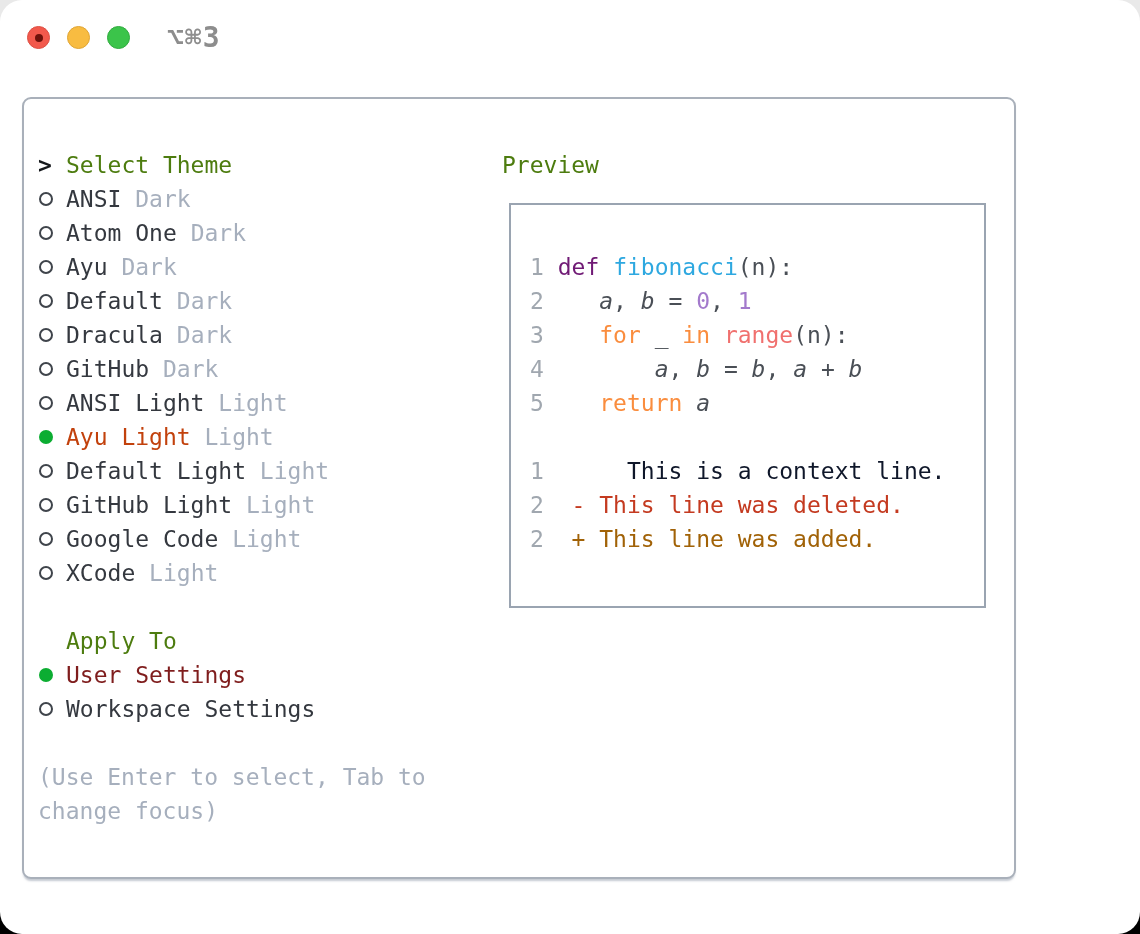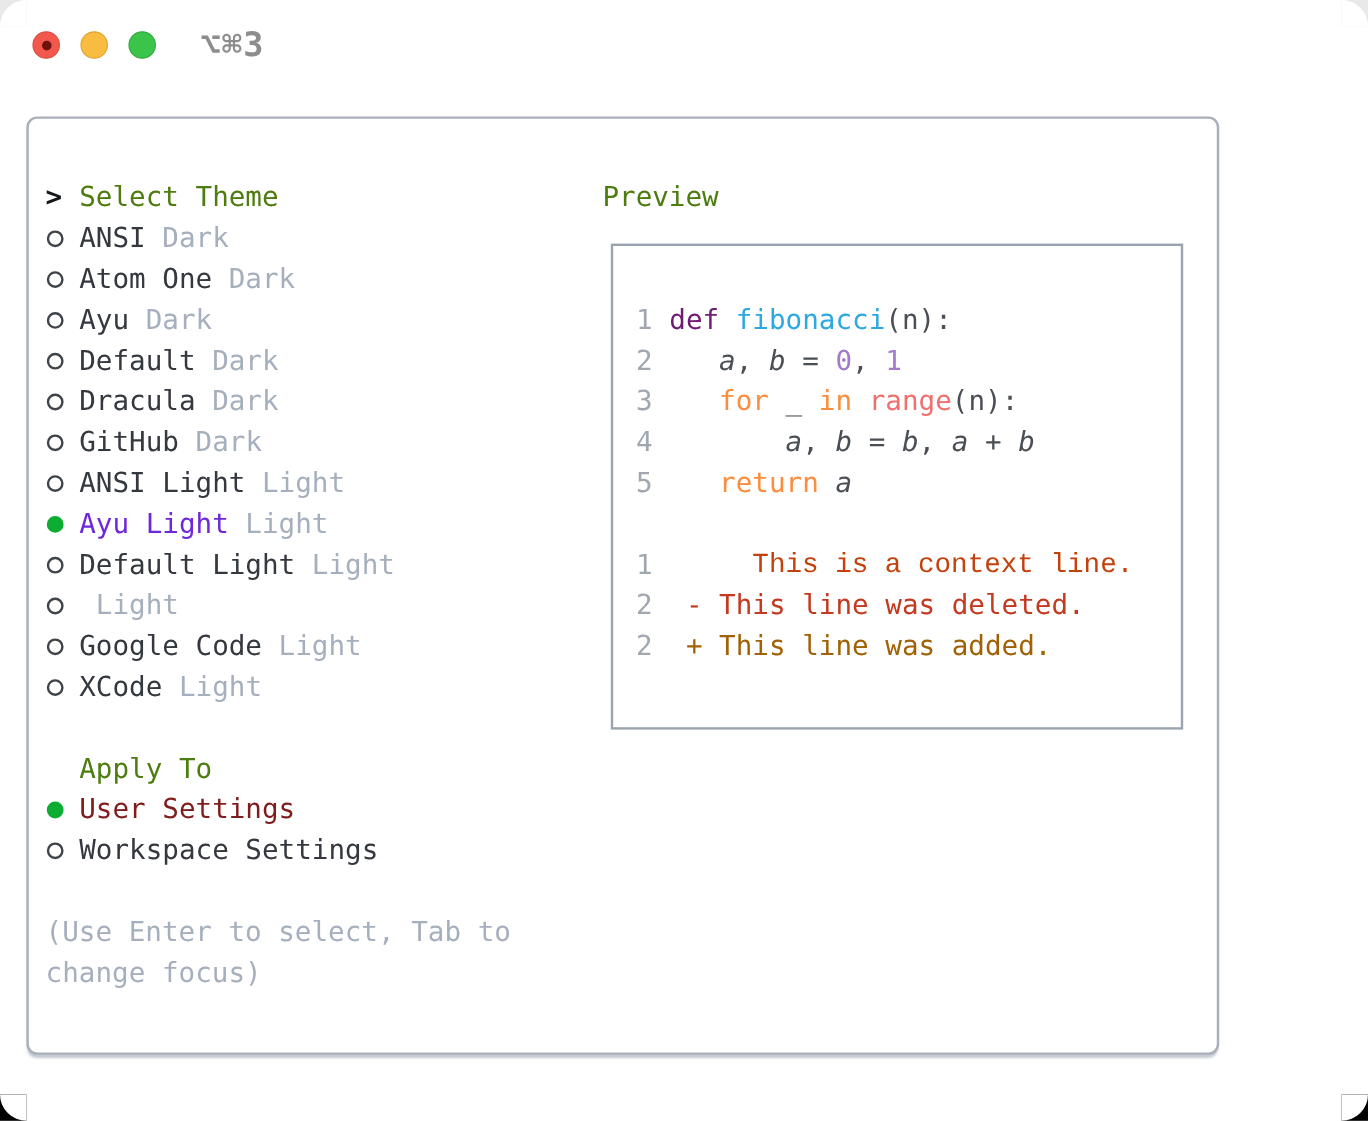--- a/index.html
+++ b/index.html
@@ -73,23 +73,23 @@
     </div>
 
     <div id="theme-list">
         <div class="row"><span class="pfx"><span class="radio"></span></span><span>ANSI</span><span style="color: rgb(166, 175, 189);"> Dark</span></div>
         <div class="row"><span class="pfx"><span class="radio"></span></span><span>Atom One</span><span style="color: rgb(166, 175, 189);"> Dark</span></div>
         <div class="row"><span class="pfx"><span class="radio"></span></span><span>Ayu</span><span style="color: rgb(166, 175, 189);"> Dark</span></div>
         <div class="row"><span class="pfx"><span class="radio"></span></span><span>Default</span><span style="color: rgb(166, 175, 189);"> Dark</span></div>
         <div class="row"><span class="pfx"><span class="radio"></span></span><span>Dracula</span><span style="color: rgb(166, 175, 189);"> Dark</span></div>
         <div class="row"><span class="pfx"><span class="radio"></span></span><span>GitHub</span><span style="color: rgb(166, 175, 189);"> Dark</span></div>
         <div class="row"><span class="pfx"><span class="radio"></span></span><span>ANSI Light</span><span style="color: rgb(166, 175, 189);"> Light</span></div>
-        <div class="row"><span class="pfx"><span class="radio" style="background: rgb(12, 173, 50); border-color: rgb(12, 173, 50);"></span></span><span style="color: #6d28d9;">Ayu Light</span><span style="color: rgb(166, 175, 189);"> Light</span></div>
+        <div class="row"><span class="pfx"><span class="radio" style="background: rgb(12, 173, 50); border-color: rgb(12, 173, 50);"></span></span><span style="color: #c2410c;">Ayu Light</span><span style="color: rgb(166, 175, 189);"> Light</span></div>
         <div class="row"><span class="pfx"><span class="radio"></span></span><span>Default Light</span><span style="color: rgb(166, 175, 189);"> Light</span></div>
-        <div class="row"><span class="pfx"><span class="radio"></span></span><span style="color: rgb(166, 175, 189);"> Light</span></div>
+        <div class="row"><span class="pfx"><span class="radio"></span></span><span>GitHub Light</span><span style="color: rgb(166, 175, 189);"> Light</span></div>
         <div class="row"><span class="pfx"><span class="radio"></span></span><span>Google Code</span><span style="color: rgb(166, 175, 189);"> Light</span></div>
         <div class="row"><span class="pfx"><span class="radio"></span></span><span>XCode</span><span style="color: rgb(166, 175, 189);"> Light</span></div>
       </div>
 
     <div class="spacer"></div>
 
     <div class="row">
       <span class="pfx"></span><span class="hdr">Apply To</span>
     </div>
 
@@ -109,19 +109,19 @@
   </div>
 
   <div class="pbox">
     <div class="code" id="preview-code">
         <div class="code-line"><span style="color: rgb(160, 167, 175);">1</span><span style="color: rgb(74, 79, 86);"> </span><span style="color: #701a75;">def</span><span style="color: rgb(74, 79, 86);"> </span><span style="color: rgb(46, 168, 224);">fibonacci</span><span style="color: rgb(74, 79, 86);">(n):</span></div>
         <div class="code-line"><span style="color: rgb(160, 167, 175);">2</span><span style="color: rgb(74, 79, 86);">    </span><span style="color: rgb(74, 79, 86); font-style: italic;">a</span><span style="color: rgb(74, 79, 86);">, </span><span style="color: rgb(74, 79, 86); font-style: italic;">b</span><span style="color: rgb(74, 79, 86);"> = </span><span style="color: rgb(163, 122, 204);">0</span><span style="color: rgb(74, 79, 86);">, </span><span style="color: rgb(163, 122, 204);">1</span></div>
         <div class="code-line"><span style="color: rgb(160, 167, 175);">3</span><span style="color: rgb(74, 79, 86);">    </span><span style="color: rgb(250, 141, 62);">for</span><span style="color: rgb(74, 79, 86);"> _ </span><span style="color: rgb(250, 141, 62);">in</span><span style="color: rgb(74, 79, 86);"> </span><span style="color: rgb(240, 112, 110);">range</span><span style="color: rgb(74, 79, 86);">(n):</span></div>
         <div class="code-line"><span style="color: rgb(160, 167, 175);">4</span><span style="color: rgb(74, 79, 86);">        </span><span style="color: rgb(74, 79, 86); font-style: italic;">a</span><span style="color: rgb(74, 79, 86);">, </span><span style="color: rgb(74, 79, 86); font-style: italic;">b</span><span style="color: rgb(74, 79, 86);"> = </span><span style="color: rgb(74, 79, 86); font-style: italic;">b</span><span style="color: rgb(74, 79, 86);">, </span><span style="color: rgb(74, 79, 86); font-style: italic;">a</span><span style="color: rgb(74, 79, 86);"> + </span><span style="color: rgb(74, 79, 86); font-style: italic;">b</span></div>
         <div class="code-line"><span style="color: rgb(160, 167, 175);">5</span><span style="color: rgb(74, 79, 86);">    </span><span style="color: rgb(250, 141, 62);">return</span><span style="color: rgb(74, 79, 86);"> </span><span style="color: rgb(74, 79, 86); font-style: italic;">a</span></div>
         <div class="code-line"></div>
-        <div class="code-line"><span style="color: rgb(160, 167, 175);">1</span><span style="color: rgb(74, 79, 86);">      </span><span style="color: #c2410c; font-family: Liberation Mono, monospace;">This is a context line.</span></div>
+        <div class="code-line"><span style="color: rgb(160, 167, 175);">1</span><span style="color: rgb(74, 79, 86);">      </span><span style="color: #0f172a;">This is a context line.</span></div>
         <div class="code-line"><span style="color: rgb(160, 167, 175);">2</span><span style="color: rgb(74, 79, 86);">  </span><span style="color: rgb(196, 58, 32);">- This line was deleted.</span></div>
         <div class="code-line"><span style="color: rgb(160, 167, 175);">2</span><span style="color: rgb(74, 79, 86);">  </span><span style="color: #a16207;">+ This line was added.</span></div>
       </div>
   </div>
 
 </div>
 
 </body></html>

